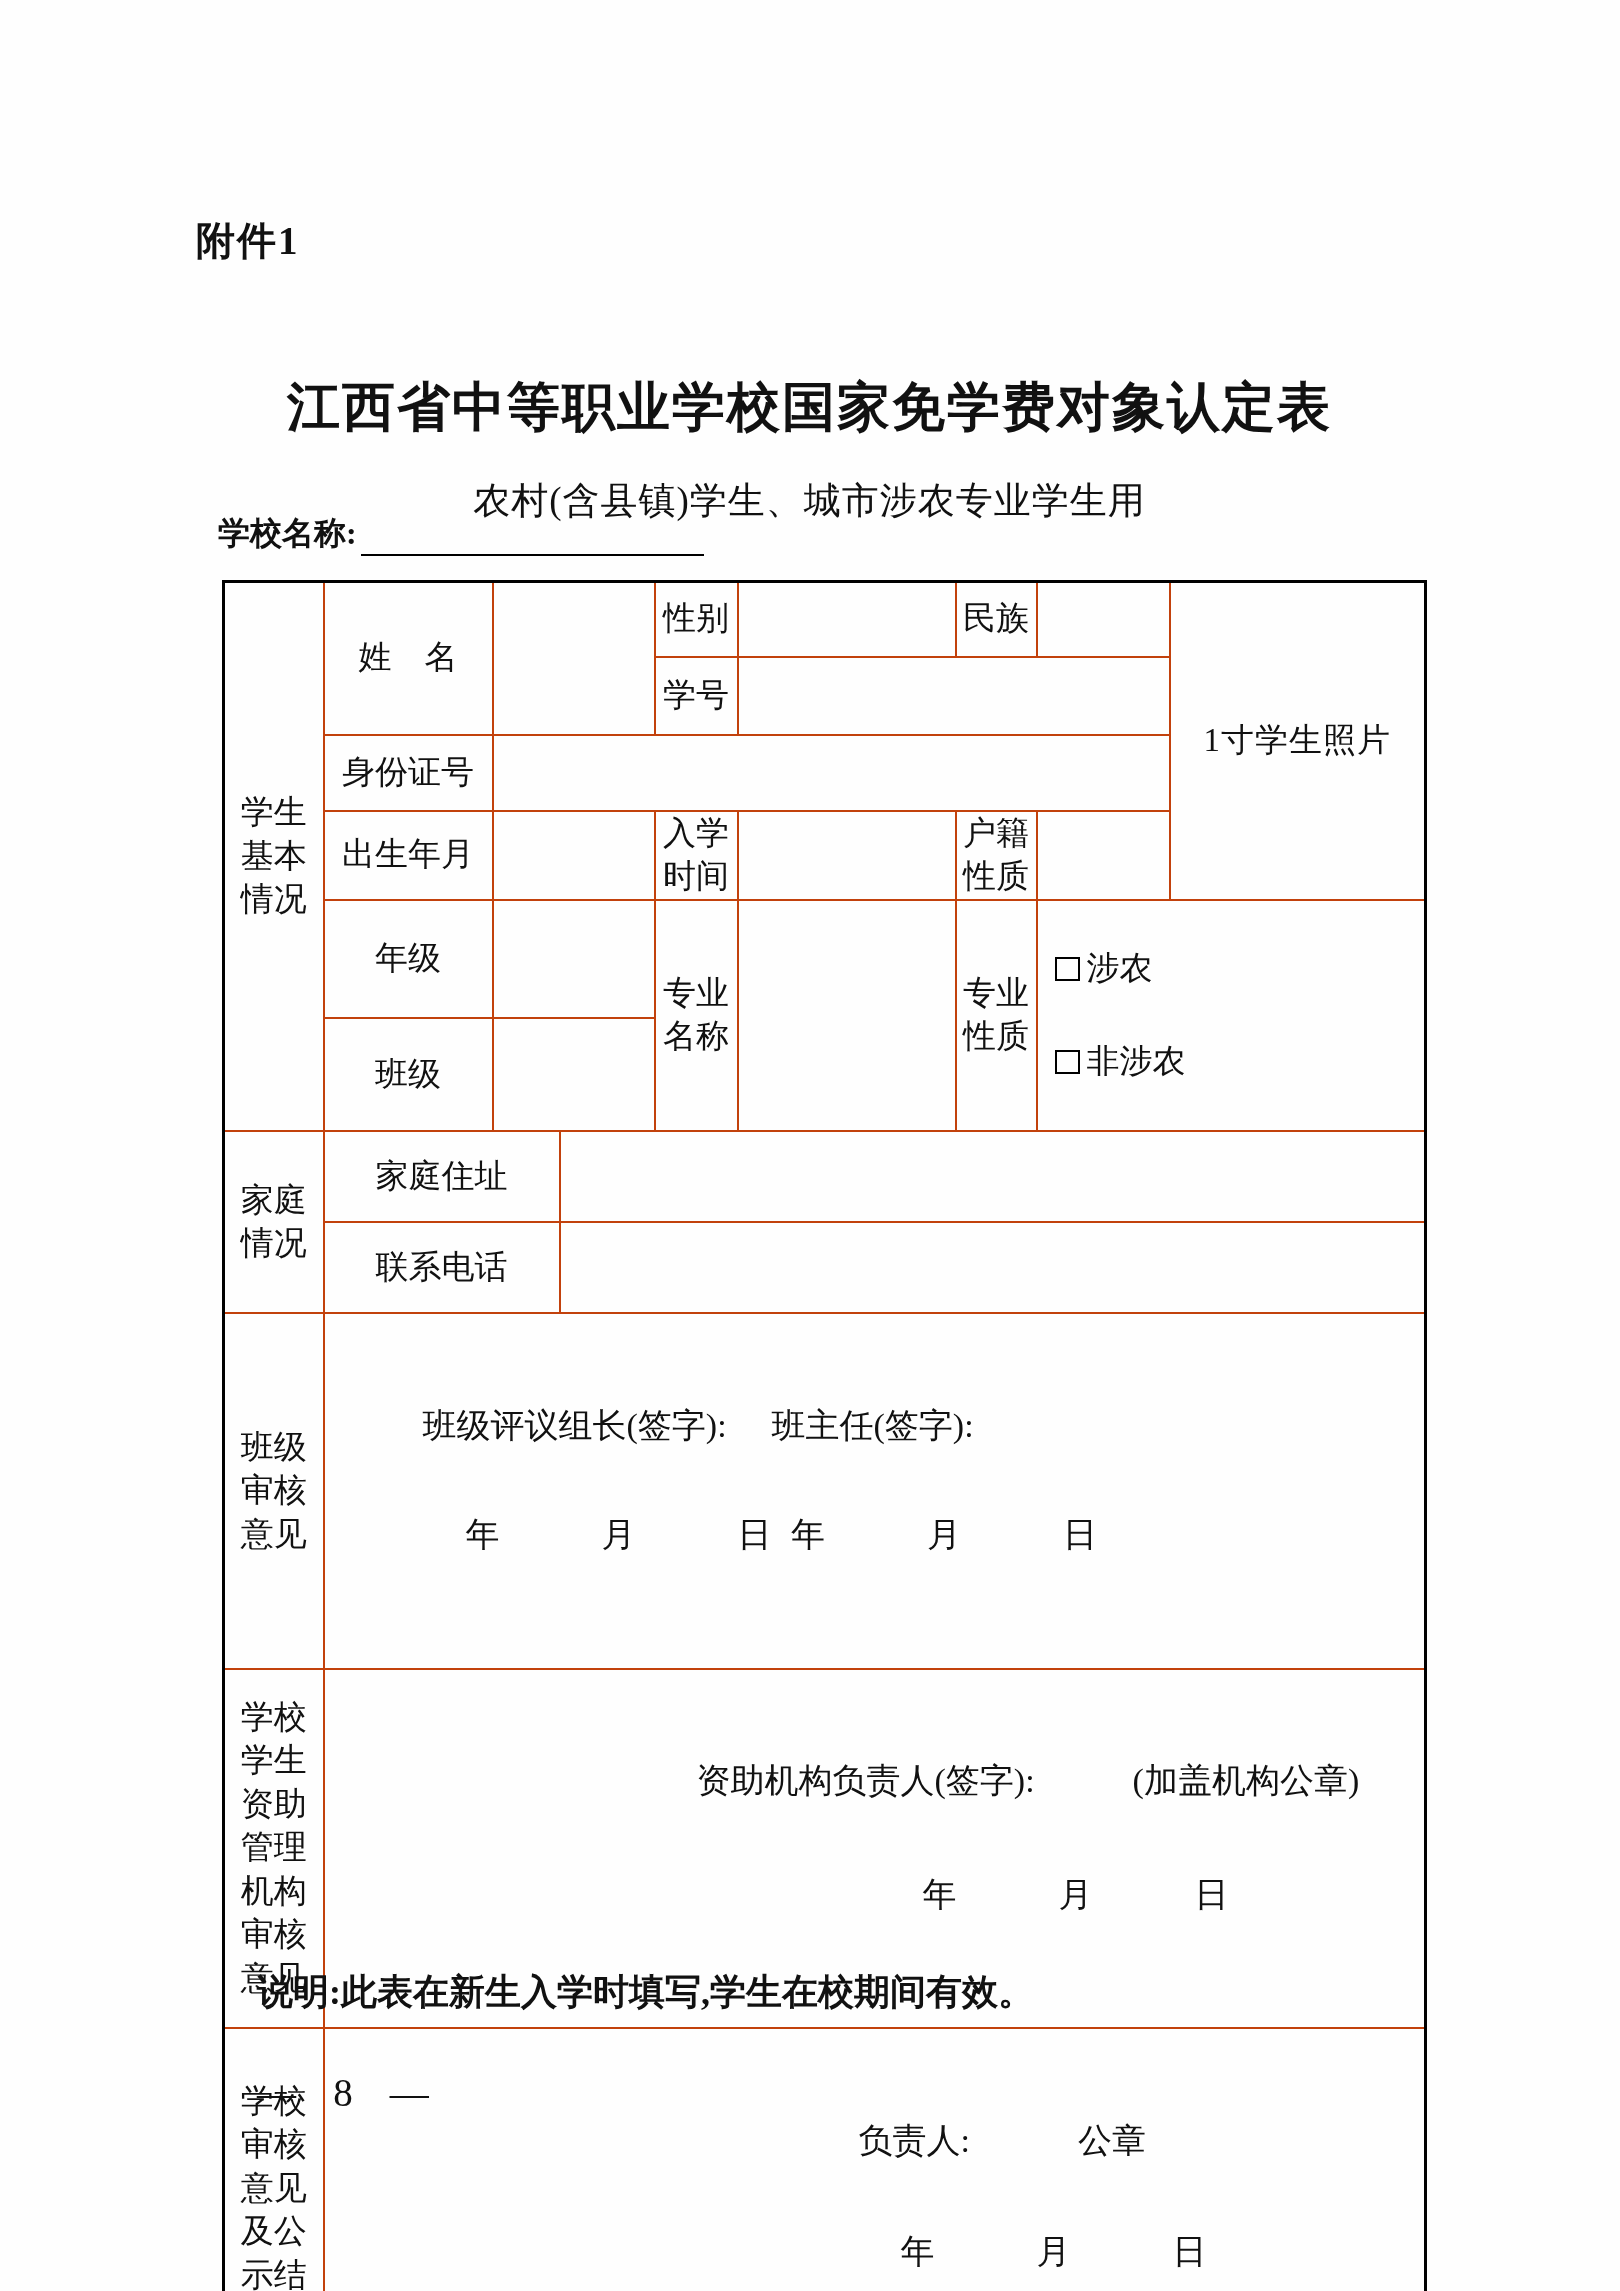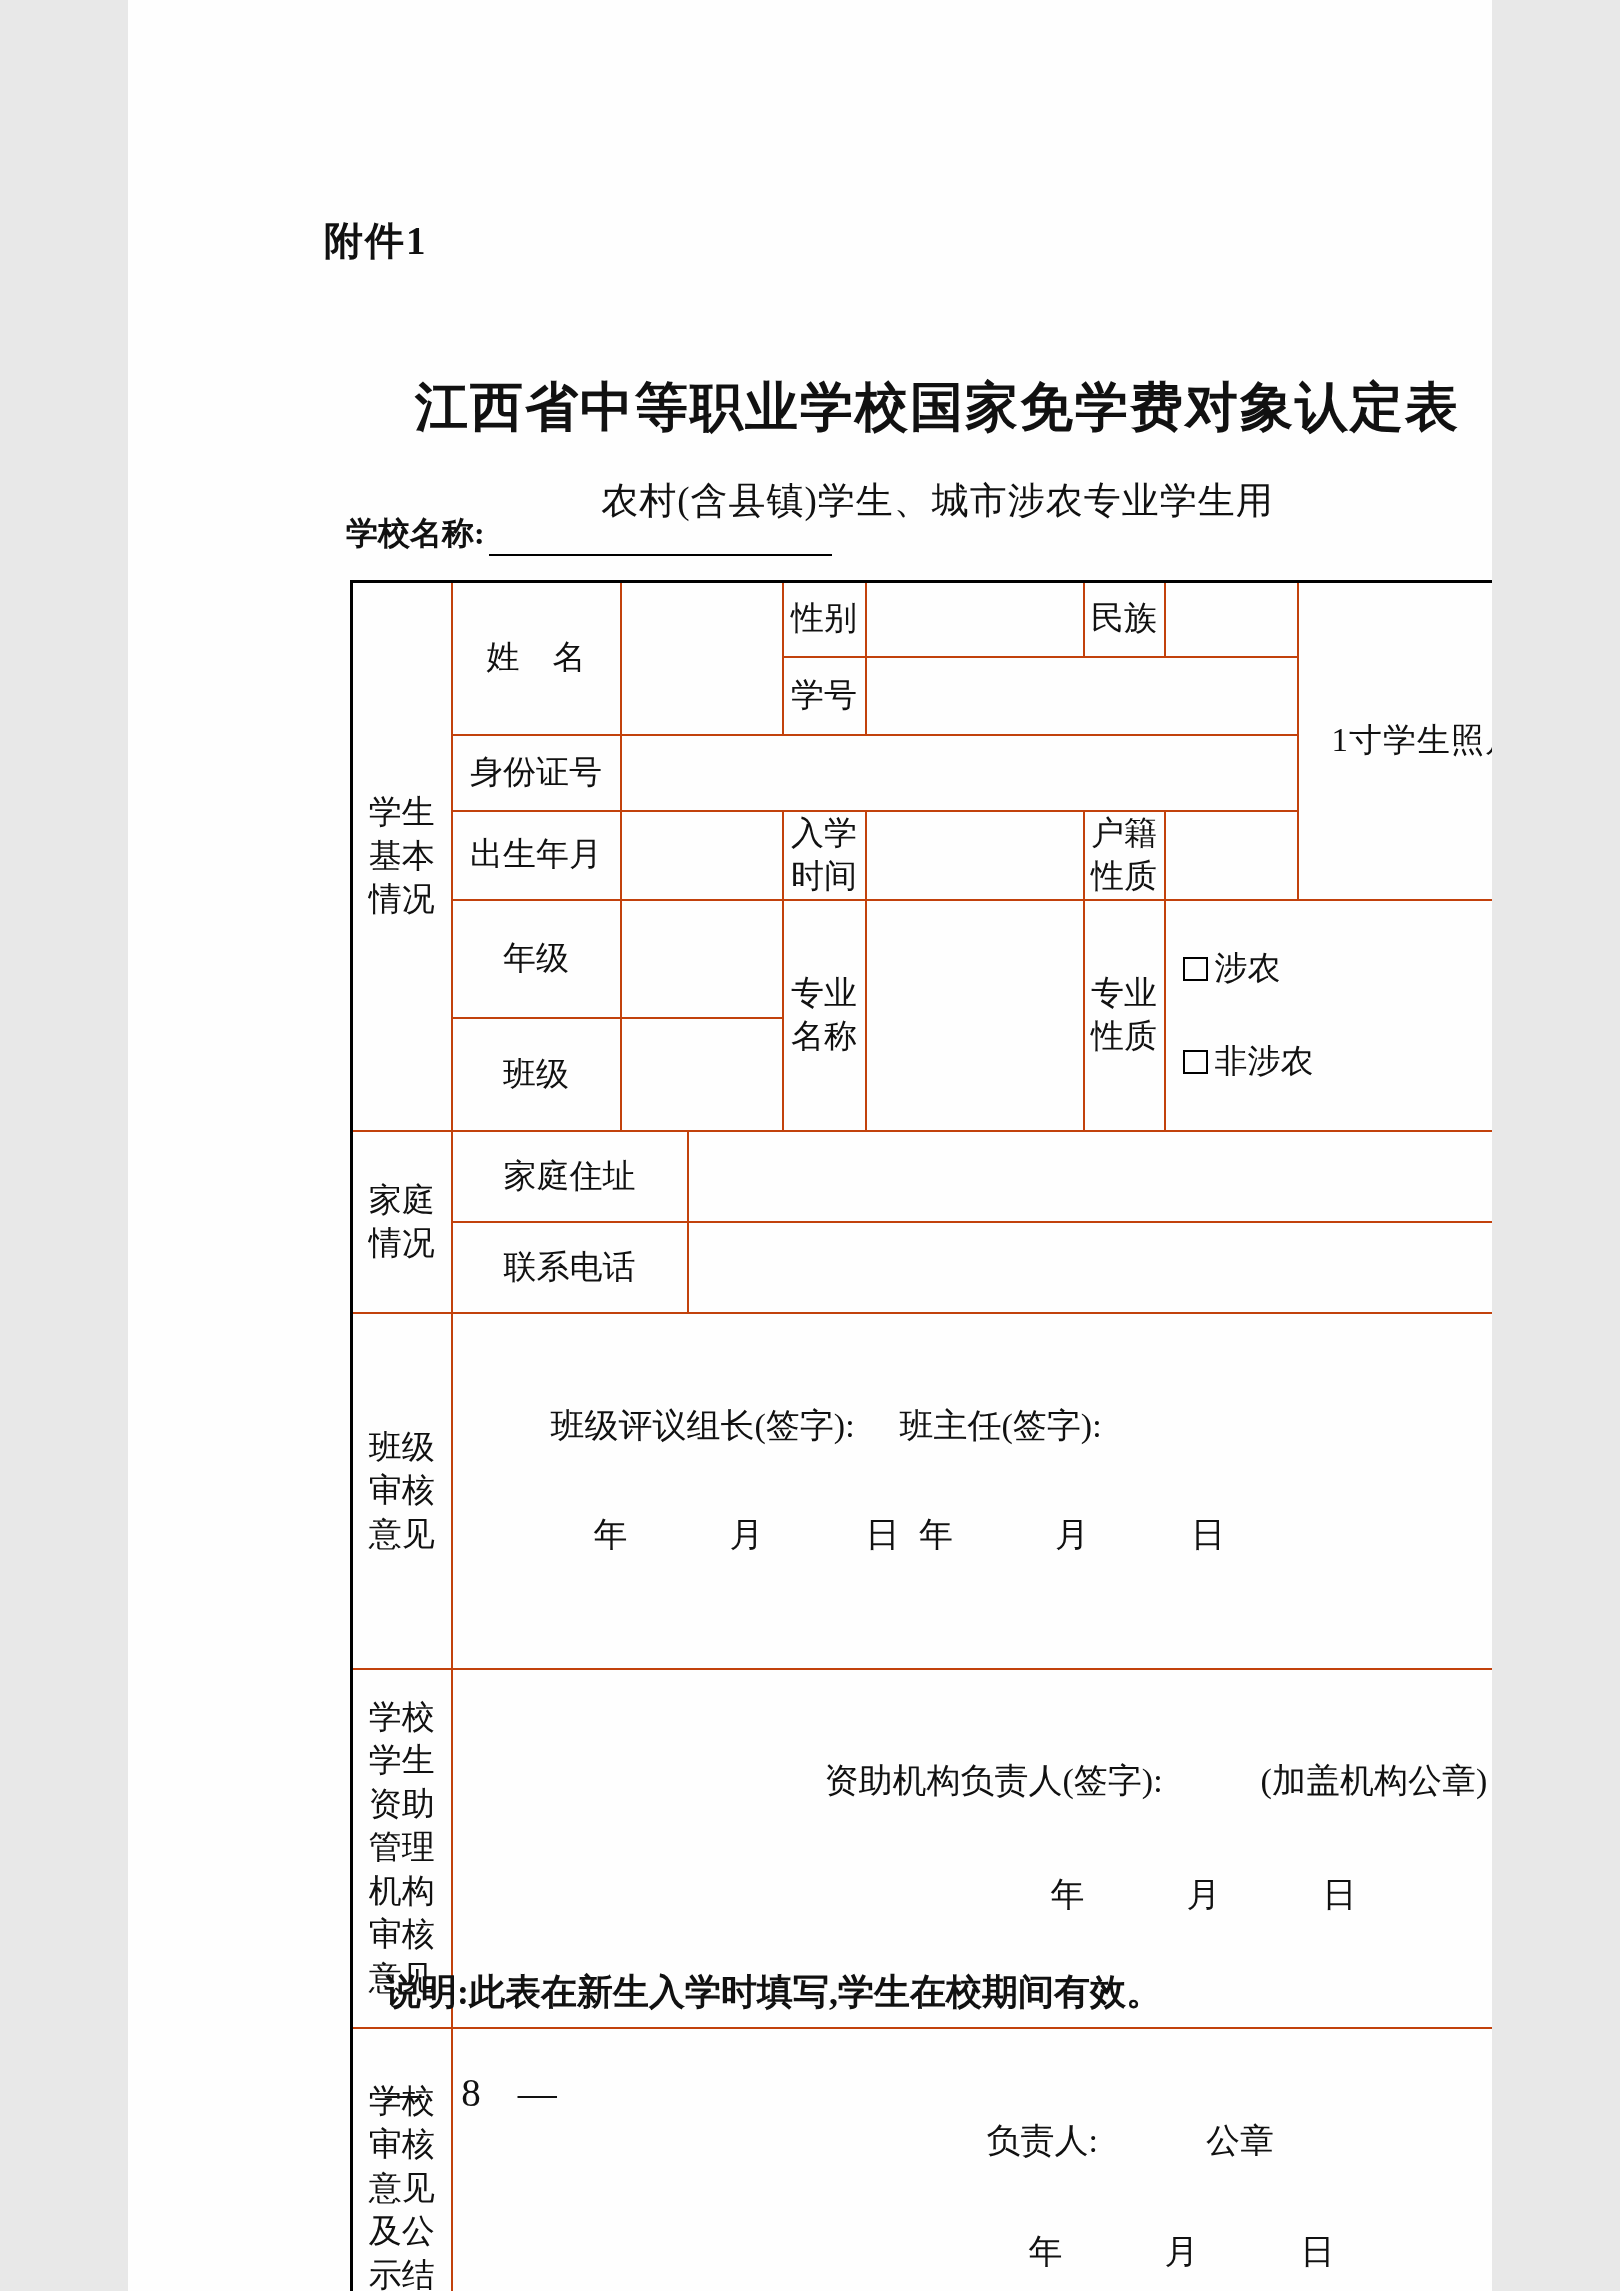--- a/index.html
+++ b/index.html
@@ -1,21 +1,21 @@
 <!DOCTYPE html>
 <html><head>
 <meta charset="utf-8">
 <style>
   * { margin: 0; padding: 0; box-sizing: border-box; }
   html, body { background: #e8e8e8; }
   body { font-family: "Liberation Serif", "DejaVu Serif", serif; color: #111; }
 
   .page {
     position: relative;
-    width: 1364px;
+    width: 1620px;
     height: 2292px;
     margin: 0 auto;
     background: #fefefe;
     overflow: hidden;
   }
 
   .attachment {
     position: absolute;
     left: 196px;
     top: 214px;

